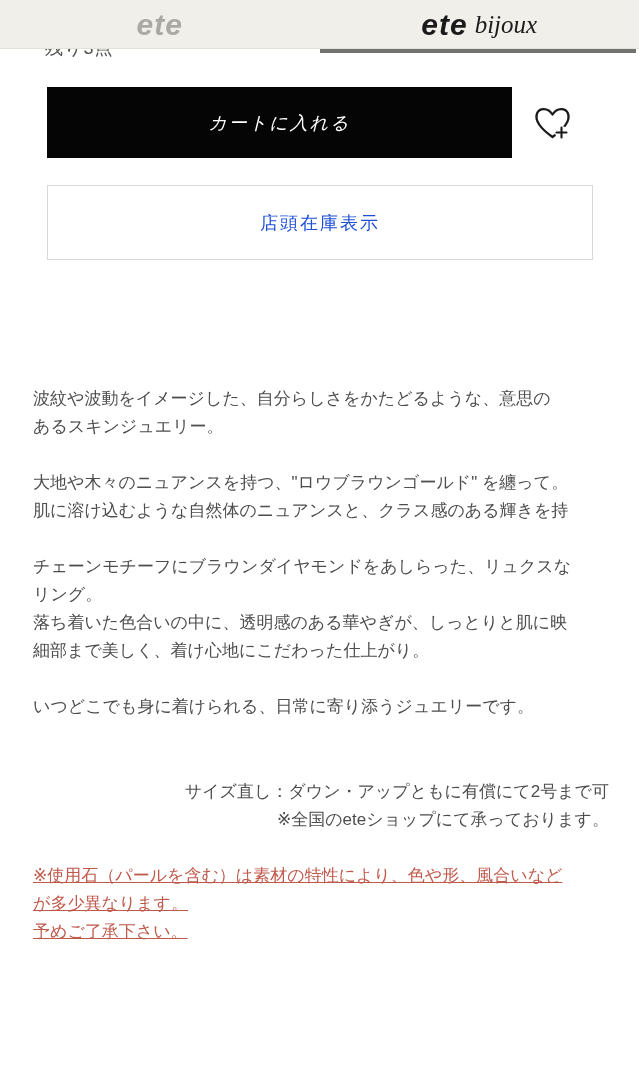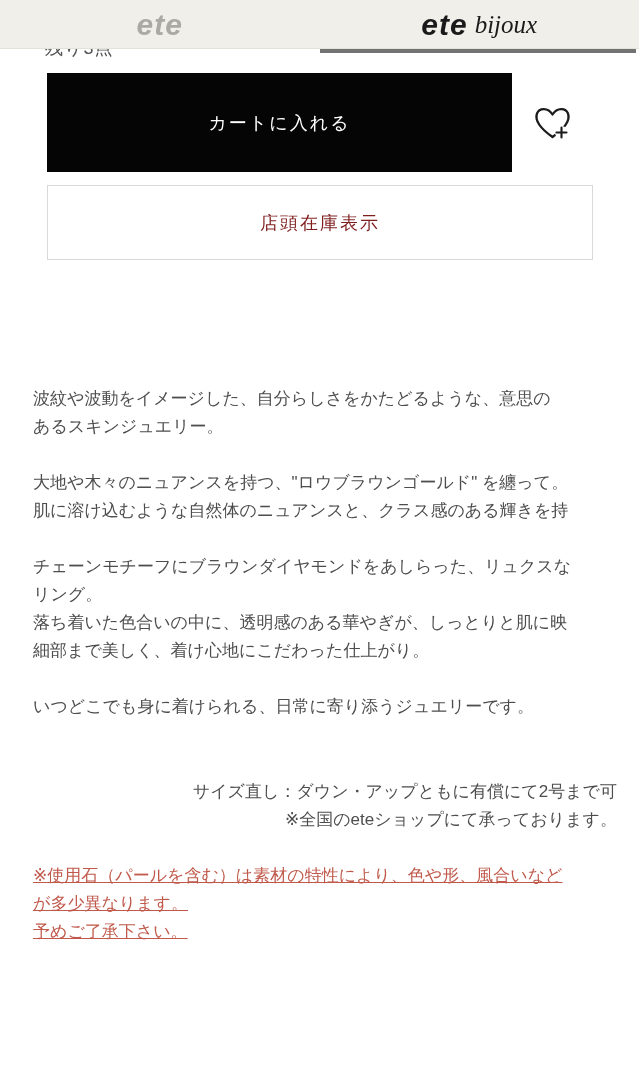--- a/index.html
+++ b/index.html
@@ -53,37 +53,37 @@
   .stock-notice{
     position:absolute;top:36px;left:45px;z-index:1;
     font-size:18px;color:#555555;letter-spacing:1px;
   }
   
   .purchase-row{
     position:absolute;top:84px;left:47px;right:0;height:77px;
     display:flex;align-items:center;
   }
   .cart-btn{
-    width:465px;height:99px;background:var(--button-black);
+    width:465px;height:71px;background:var(--button-black);
     color:#ffffff;border:none;font-size:18px;letter-spacing:2px;
-    font-family:inherit;cursor:pointer;
+    font-family:inherit;cursor:pointer;font-style:italic;
   }
   .fav-btn{
     width:46px;height:56px;margin-left:18px;background:transparent;border:none;
     display:flex;align-items:center;justify-content:center;cursor:pointer;
   }
   .store-btn{
     position:absolute;top:185px;left:47px;width:546px;height:75px;
     background:#ffffff;border:1px solid var(--store-border);
-    font-size:18px;letter-spacing:2px;color:#7f1d1d;
+    font-size:18px;letter-spacing:2px;color:#1d4ed8;
     font-family:Liberation Serif, serif;cursor:pointer;
   }
   
   .description{
-    position:absolute;top:385px;left:33px;right:22px;
+    position:absolute;top:385px;left:33px;right:30px;
     font-size:17px;line-height:28px;color:var(--body-text);
   }
   .para{margin-top:28px;}
   .para.first{margin-top:0;}
   .para.gap-large{margin-top:57px;text-align:right;}
   .para.red{color:var(--accent-red);text-decoration:underline;}
   .line{white-space:nowrap;}
 </style>
 </head>
 <body>

